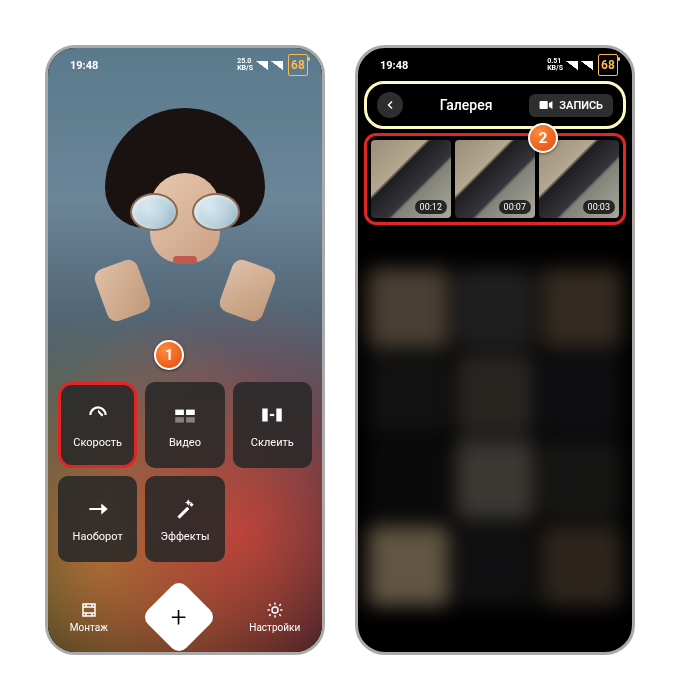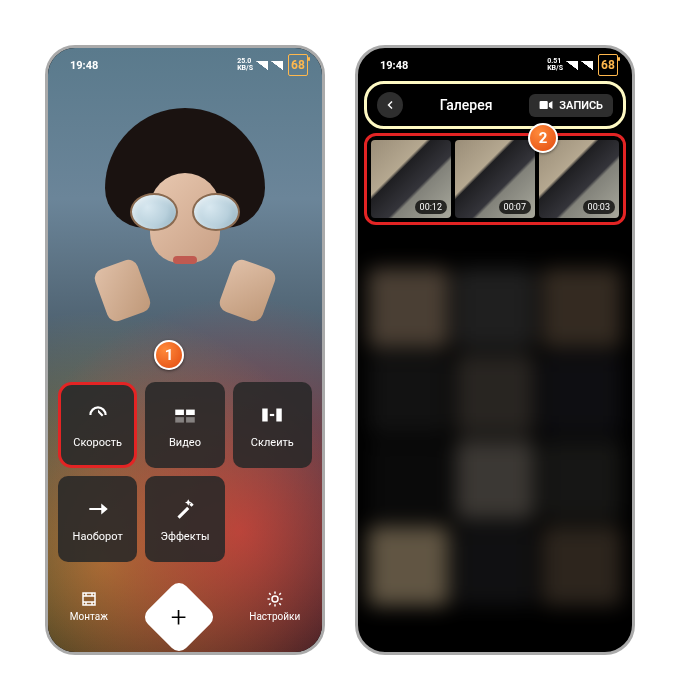--- a/index.html
+++ b/index.html
@@ -90,21 +90,21 @@
     position:absolute; width:30px; height:30px;
     background:radial-gradient(circle at 35% 30%, #ff8a3a, #e24a10);
     border:2px solid #fff; border-radius:50%;
     display:flex; align-items:center; justify-content:center;
     font-weight:700; font-size:15px; color:#fff; z-index:10;
     box-shadow:0 1px 3px rgba(0,0,0,0.5);
   }
 
   .bottombar {
     position:absolute; bottom:8px; left:0; right:0;
-    display:flex; justify-content:space-around; z-index:3;
+    display:flex; justify-content:space-around; align-items:center; z-index:3;
   }
   .btab { display:flex; flex-direction:column; align-items:center; gap:3px; font-size:10px; }
   .fab {
     width:54px; height:54px;
     background:#fff; color:#000;
     transform:rotate(45deg); border-radius:10px;
     display:flex; align-items:center; justify-content:center;
     font-size:28px; font-weight:300;
   }
   .fab span{transform:rotate(-45deg);}

